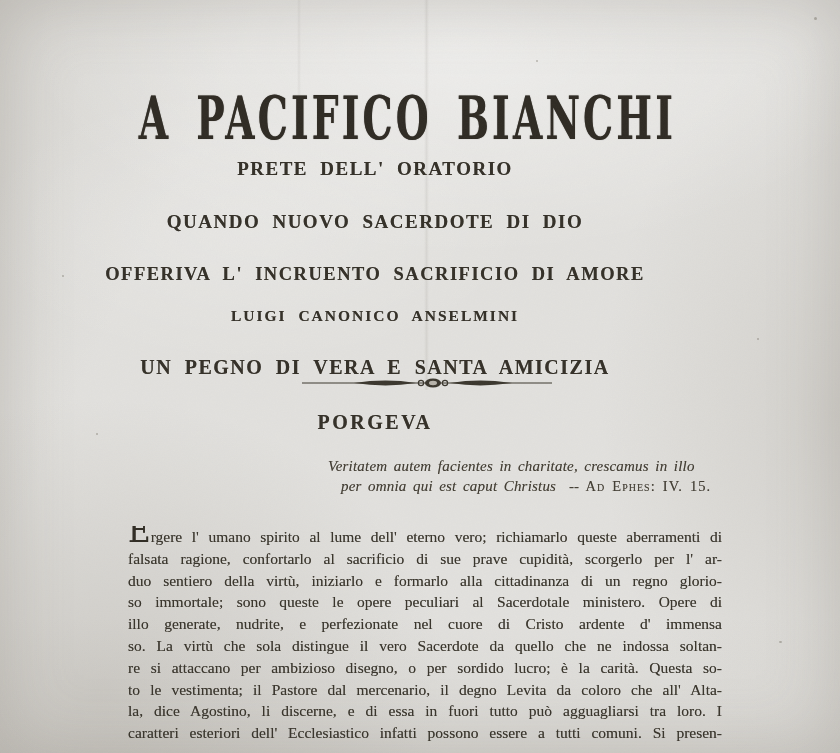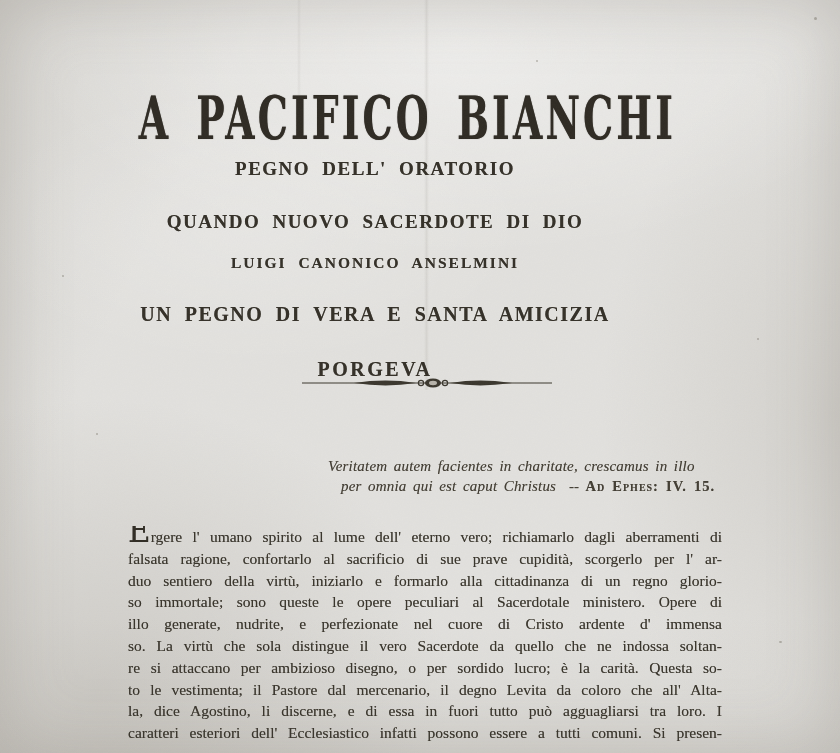--- a/index.html
+++ b/index.html
@@ -95,21 +95,20 @@
     word-spacing: 2.5px;
     white-space: nowrap;
     text-shadow: 0 0 0.5px rgba(66,61,51,0.5);
   }
   .epigraph .eline2 { padding-left: 13px; }
   .epigraph .citation {
     font-style: normal;
     font-variant: small-caps;
     font-size: 14.5px;
     letter-spacing: 1px;
-    font-weight: bold;
   }
   .epigraph .dash { font-style: normal; letter-spacing: 0; }
 
   .body-block {
     position: absolute;
     top: 526px; left: 128px;
     width: 594px;
     z-index: 2;
     font-family: "Liberation Serif", serif;
     font-size: 15.5px;
@@ -148,22 +147,23 @@
   <div class="crease-v2"></div>
   <div class="speck" style="left:814px; top:17px;  width:3px; height:3px;"></div>
   <div class="speck" style="left:757px; top:338px; width:2px; height:2px;"></div>
   <div class="speck" style="left:96px;  top:433px; width:2px; height:2px;"></div>
   <div class="speck" style="left:779px; top:641px; width:3px; height:2px;"></div>
   <div class="speck" style="left:62px;  top:275px; width:2px; height:2px;"></div>
   <div class="speck" style="left:536px; top:60px;  width:2px; height:2px;"></div>
 
   <div class="heading">
     <h1 class="main-title">A PACIFICO BIANCHI</h1>
-    <div class="sub-line sub1">PEGNO DELL' ORATORIO</div>
+    <div class="sub-line sub1">PRETE DELL' ORATORIO</div>
     <div class="sub-line sub2">QUANDO NUOVO SACERDOTE DI DIO</div>
+    <div class="sub-line sub3">OFFERIVA L' INCRUENTO SACRIFICIO DI AMORE</div>
     <div class="sub-line ded1">LUIGI CANONICO ANSELMINI</div>
     <div class="sub-line ded2">UN PEGNO DI VERA E SANTA AMICIZIA</div>
     <div class="sub-line ded3">PORGEVA</div>
   </div>
 
   <div class="divider">
     <svg width="250" height="18" viewBox="0 0 250 18">
       <line x1="0" y1="9" x2="250" y2="9" stroke="#3a362d" stroke-width="1"></line>
       <path d="M52 9 Q84 4.2 114 9 Q84 13.8 52 9 Z" fill="#3a362d"></path>
       <circle cx="119" cy="9" r="2.6" fill="none" stroke="#3a362d" stroke-width="1.2"></circle>
@@ -173,21 +173,21 @@
       <path d="M148 9 Q178 4.2 210 9 Q178 13.8 148 9 Z" fill="#3a362d"></path>
     </svg>
   </div>
 
   <div class="epigraph">
     <div class="eline1">Veritatem autem facientes in charitate, crescamus in illo</div>
     <div class="eline2"><span>per omnia qui est caput Christus</span>&nbsp; <span class="dash">--</span> <span class="citation">Ad Ephes: IV. 15.</span></div>
   </div>
 
   <div class="body-block">
-    <div class="bline"><span class="drop-cap">E</span><span>rgere l' umano spirito al lume dell' eterno vero; richiamarlo dagli aberramenti di</span></div>
+    <div class="bline"><span class="drop-cap">E</span><span>rgere l' umano spirito al lume dell' eterno vero; richiamarlo queste aberramenti di</span></div>
     <div class="bline">falsata ragione, confortarlo al sacrificio di sue prave cupidità, scorgerlo per l' ar-</div>
     <div class="bline">duo sentiero della virtù, iniziarlo e formarlo alla cittadinanza di un regno glorio-</div>
     <div class="bline">so immortale; sono queste le opere peculiari al Sacerdotale ministero. Opere di</div>
     <div class="bline">illo generate, nudrite, e perfezionate nel cuore di Cristo ardente d' immensa</div>
     <div class="bline">so. La virtù che sola distingue il vero Sacerdote da quello che ne indossa soltan-</div>
     <div class="bline">re si attaccano per ambizioso disegno, o per sordido lucro; è la carità. Questa so-</div>
     <div class="bline">to le vestimenta; il Pastore dal mercenario, il degno Levita da coloro che all' Alta-</div>
     <div class="bline">la, dice Agostino, li discerne, e di essa in fuori tutto può agguagliarsi tra loro. I</div>
     <div class="bline">caratteri esteriori dell' Ecclesiastico infatti possono essere a tutti comuni. Si presen-</div>
   </div>

